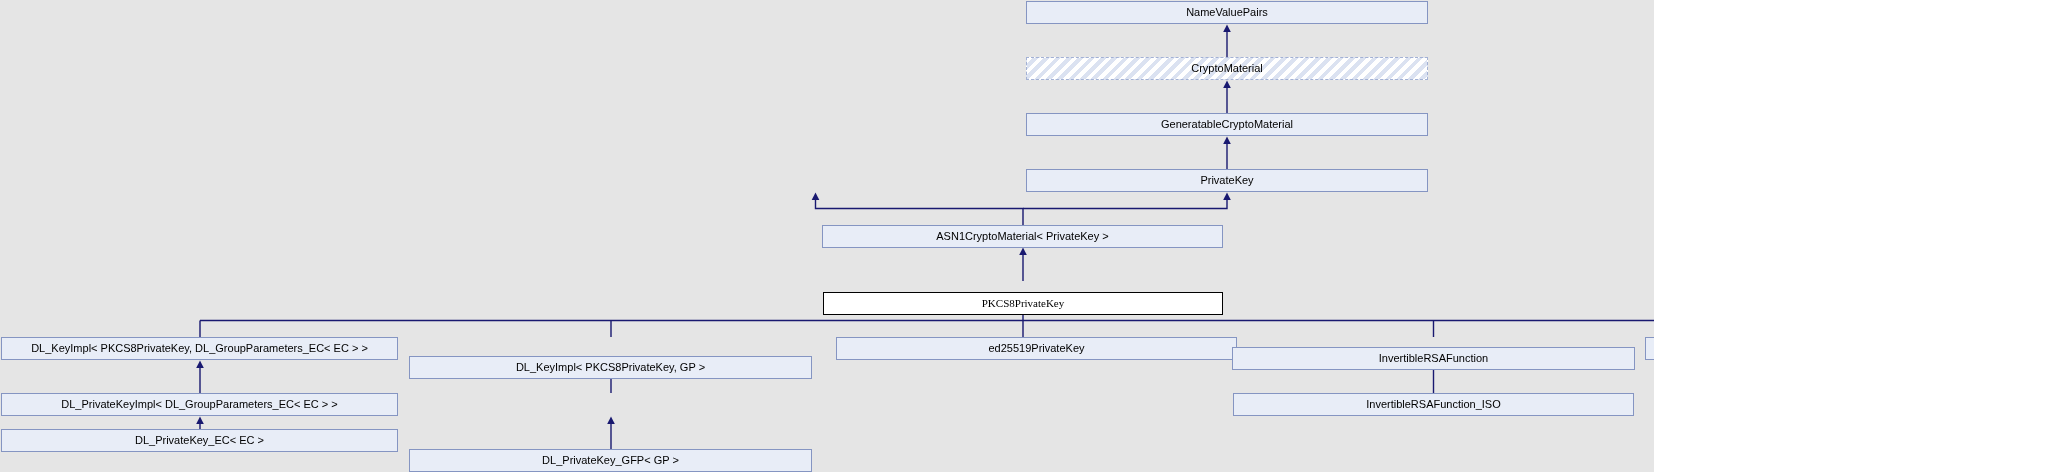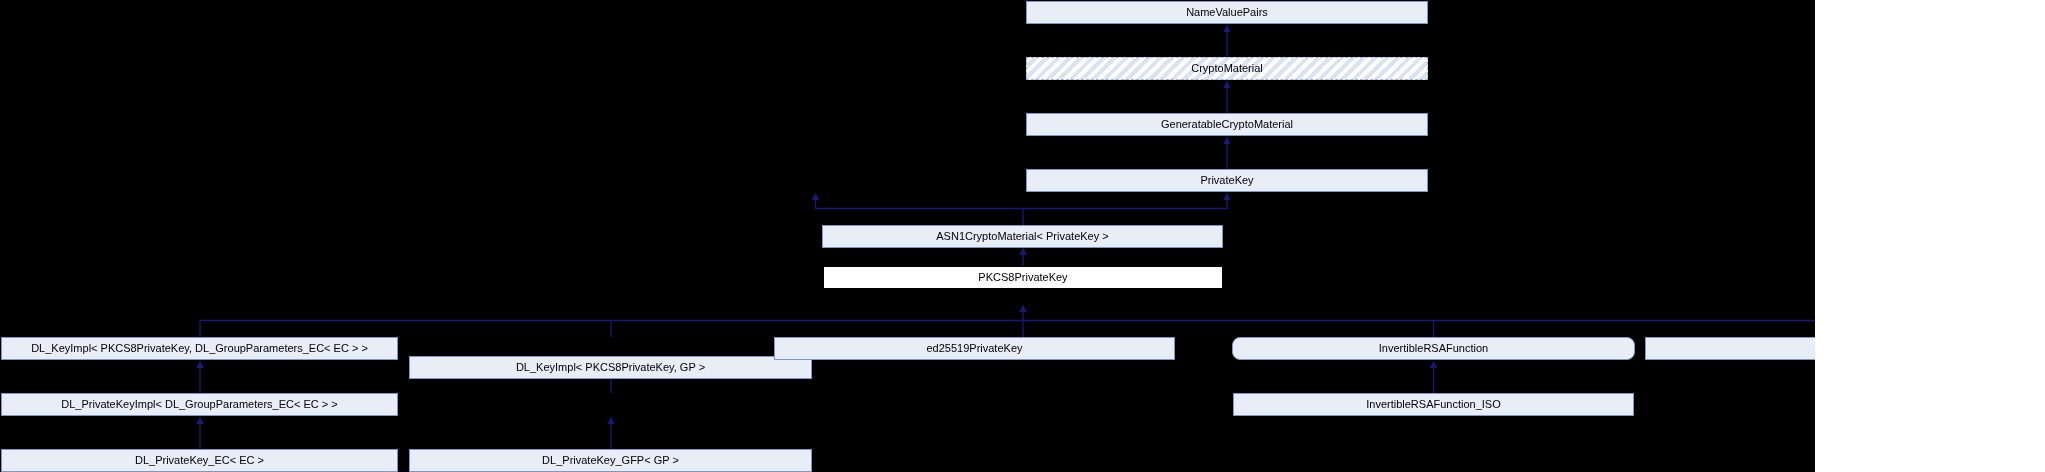--- a/index.html
+++ b/index.html
@@ -1,20 +1,20 @@
 <!DOCTYPE html>
 <html><head>
 <meta charset="utf-8">
 <style>
   html, body { margin: 0; padding: 0; background: #ffffff; }
   .graph {
     position: relative;
-    width: 1815px;
+    width: 1654px;
     height: 472px;
-    background: #000000;
+    background: #e5e5e5;
     font-family: "Liberation Sans", "DejaVu Sans", sans-serif;
     overflow: hidden;
   }
   .edges {
     position: absolute;
     left: 0; top: 0;
     width: 2045px; height: 472px;
     pointer-events: none;
   }
   .node {
@@ -103,34 +103,34 @@
 
   <div class="node hatched" style="left:1026px; top:57px; width:402px;">CryptoMaterial</div>
 
   <div class="node" style="left:1026px; top:113px; width:402px;">GeneratableCryptoMaterial</div>
 
 
   <div class="node" style="left:1026px; top:169px; width:402px;">PrivateKey</div>
 
   <div class="node" style="left:822px; top:225px; width:401px;">ASN1CryptoMaterial&lt; PrivateKey &gt;</div>
 
-  <div class="node current" style="left:823px; top:266px; width:400px;">PKCS8PrivateKey</div>
+  <div class="node current" style="left:823px; top:292px; width:400px;font-family:Liberation Serif, serif;">PKCS8PrivateKey</div>
 
   <div class="node" style="left:1px; top:337px; width:397px;">DL_KeyImpl&lt; PKCS8PrivateKey, DL_GroupParameters_EC&lt; EC &gt; &gt;</div>
 
   <div class="node" style="left:409px; top:356px; width:403px;">DL_KeyImpl&lt; PKCS8PrivateKey, GP &gt;</div>
 
-  <div class="node" style="left:774px; top:337px; width:401px;">ed25519PrivateKey</div>
+  <div class="node" style="left:836px; top:337px; width:401px;">ed25519PrivateKey</div>
 
-  <div class="node" style="left:1232px; top:337px; width:403px;border-radius:8px;">InvertibleRSAFunction</div>
+  <div class="node" style="left:1232px; top:347px; width:403px;">InvertibleRSAFunction</div>
 
   <div class="node" style="left:1645px; top:337px; width:395px;">x25519</div>
 
   <div class="node" style="left:1px; top:393px; width:397px;">DL_PrivateKeyImpl&lt; DL_GroupParameters_EC&lt; EC &gt; &gt;</div>
 
 
   <div class="node" style="left:1233px; top:393px; width:401px;">InvertibleRSAFunction_ISO</div>
 
-  <div class="node" style="left:1px; top:449px; width:397px;">DL_PrivateKey_EC&lt; EC &gt;</div>
+  <div class="node" style="left:1px; top:429px; width:397px;">DL_PrivateKey_EC&lt; EC &gt;</div>
 
   <div class="node" style="left:409px; top:449px; width:403px;">DL_PrivateKey_GFP&lt; GP &gt;</div>
 
 </div>
 
 </body></html>

